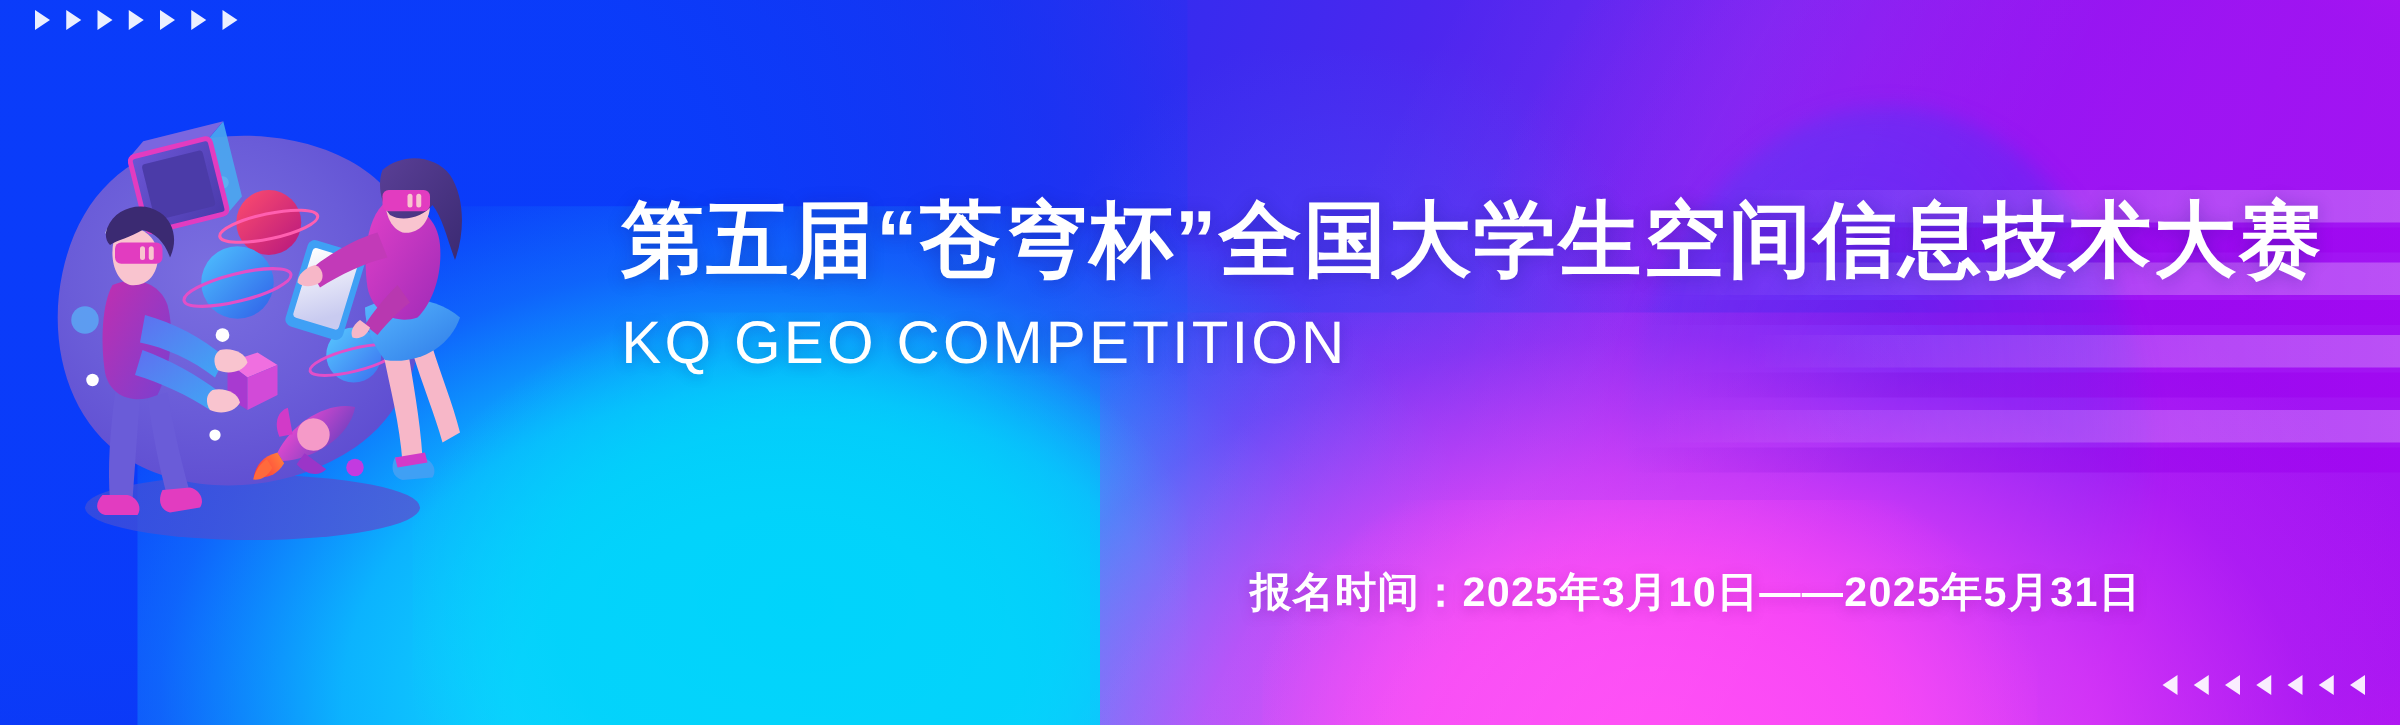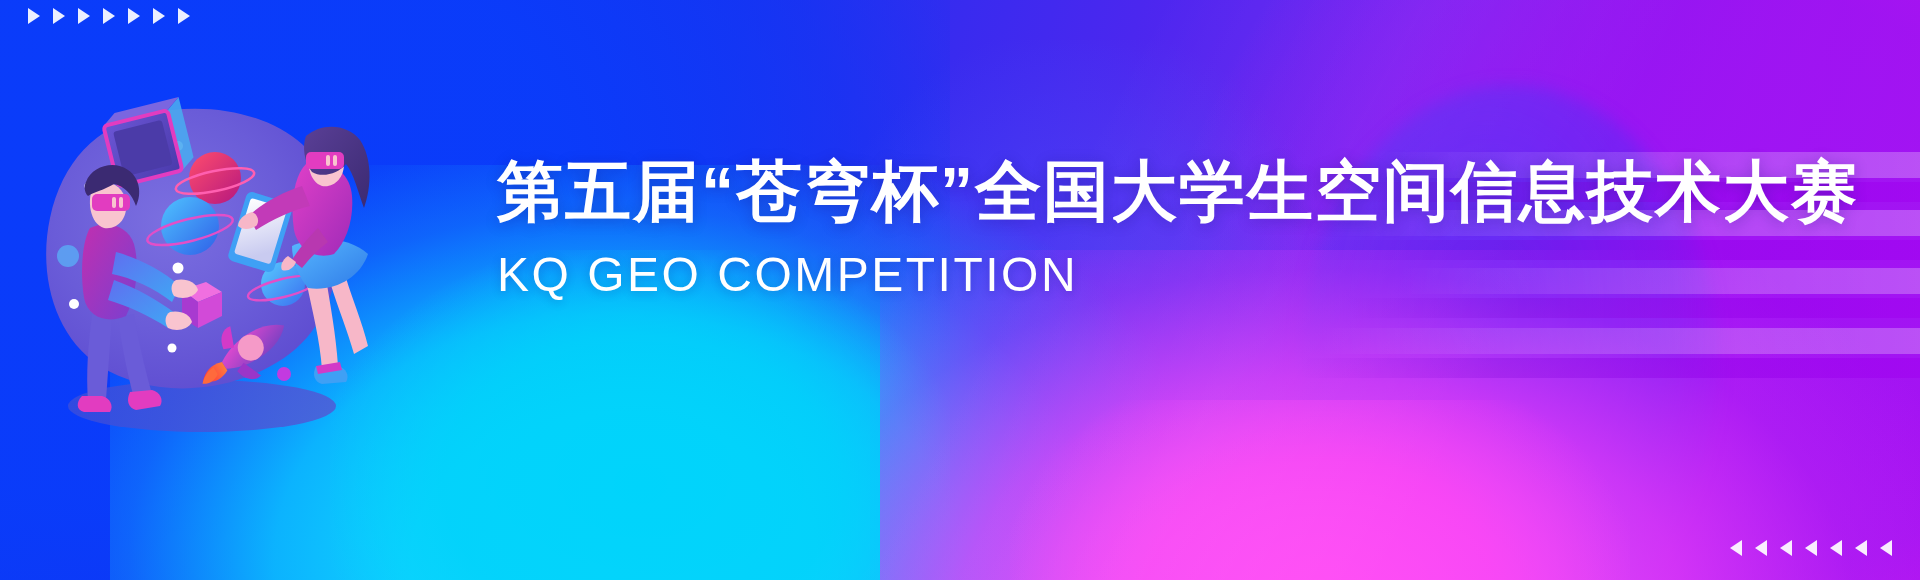--- a/index.html
+++ b/index.html
@@ -372,14 +372,15 @@
         <rect x="89" y="119" width="4" height="11" rx="2" fill="#f9c4cf"></rect>
       </g>
     </svg>
   </div>
 
   <div class="text-block">
     <div class="main-title">第五届“苍穹杯”全国大学生空间信息技术大赛</div>
     <div class="sub-title">KQ GEO  COMPETITION</div>
   </div>
 
+  <div class="date-line">报名时间：2025年3月10日——2025年5月31日</div>
 
 </div>
 
 </body></html>

